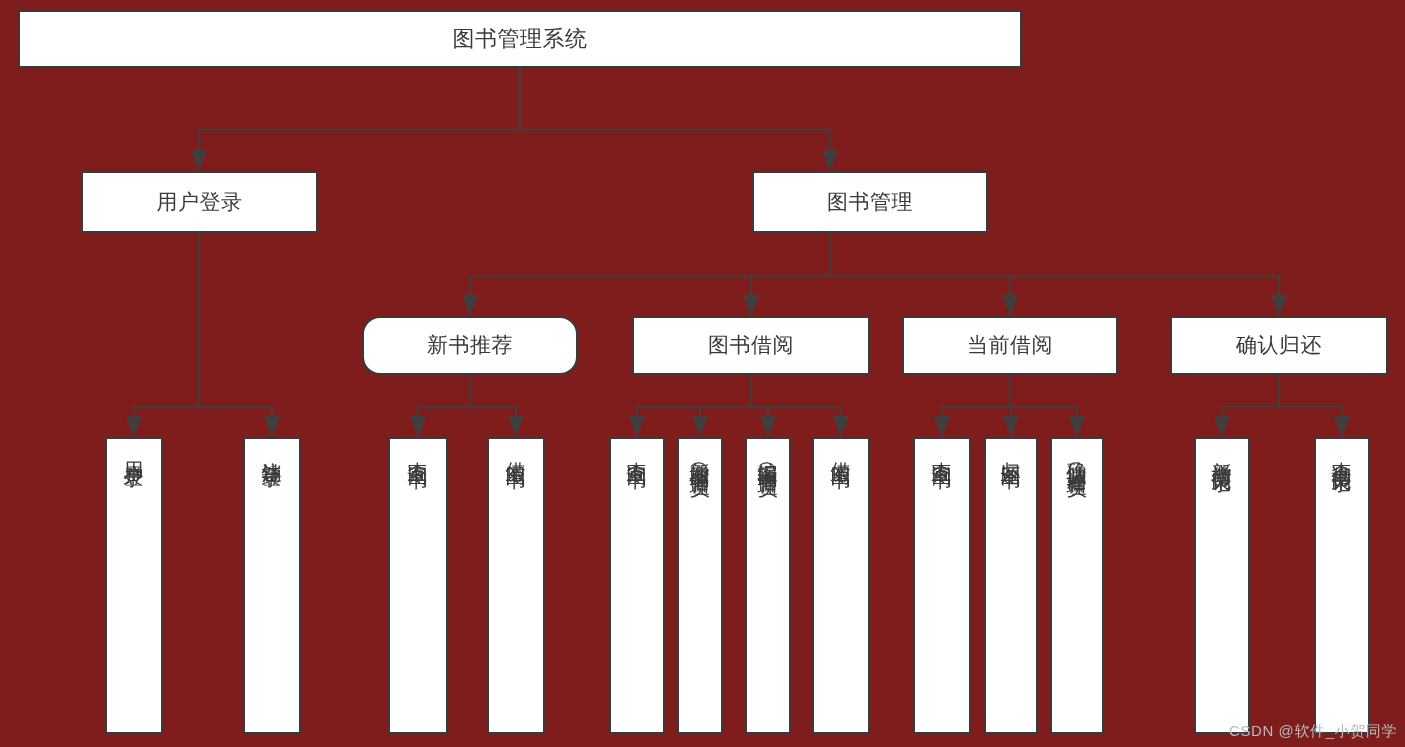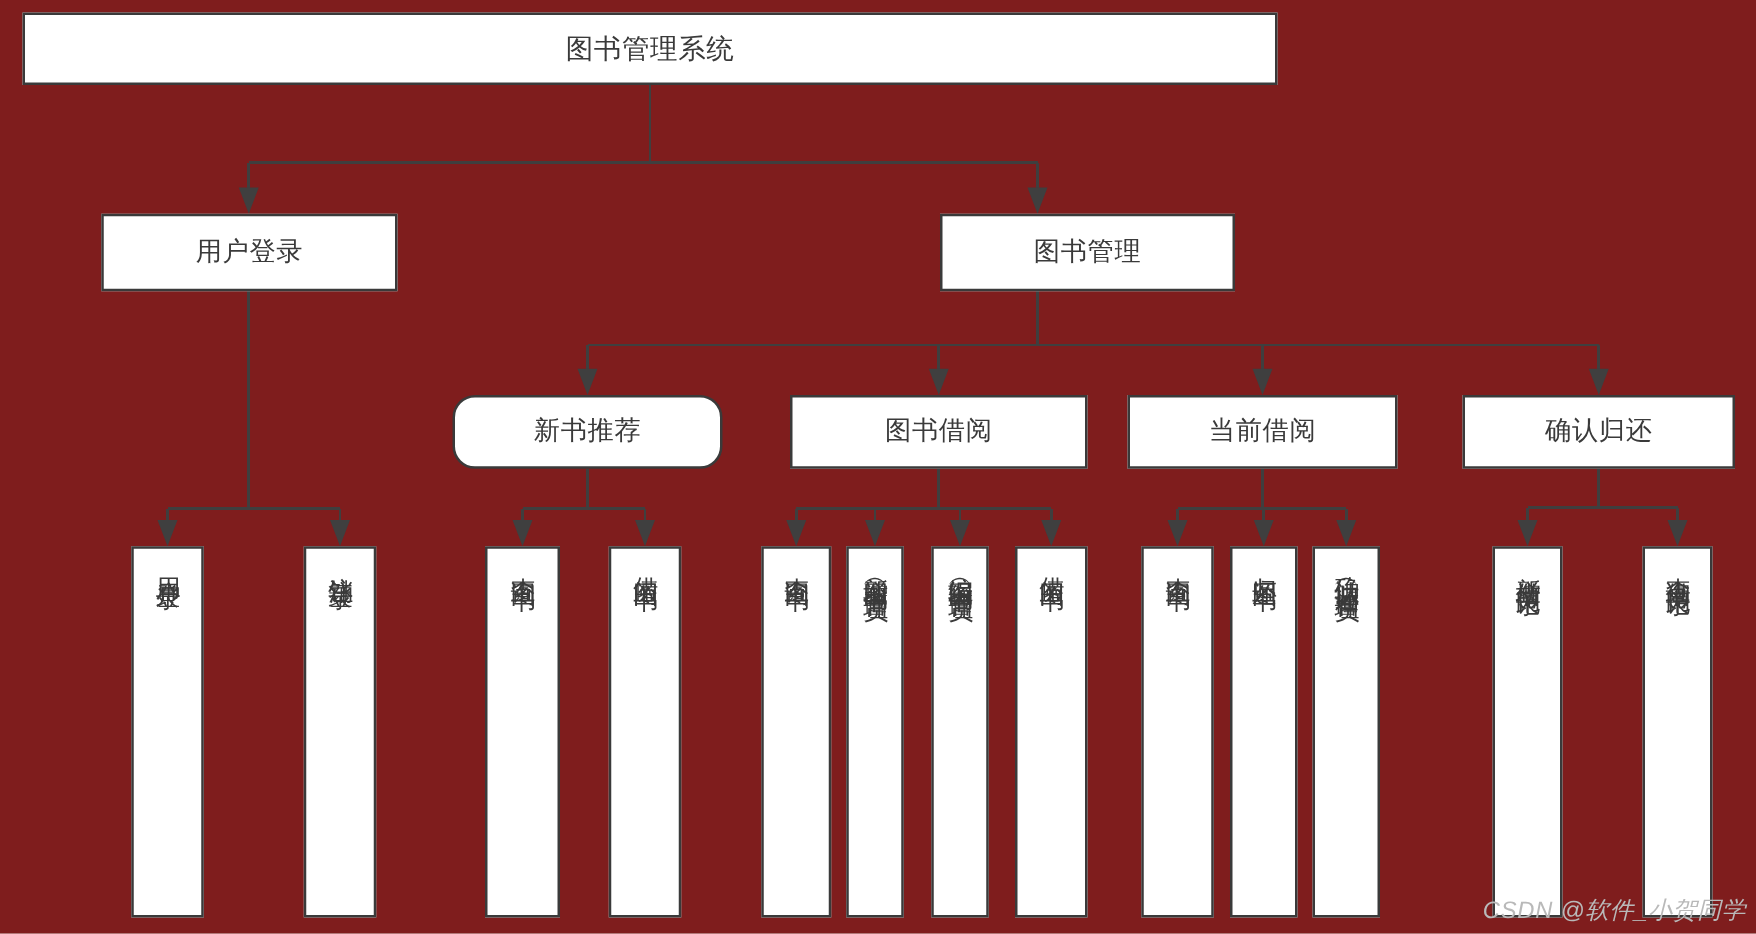--- a/index.html
+++ b/index.html
@@ -74,26 +74,25 @@
     text-orientation: upright;
     font-size: 20px;
     letter-spacing: 2.5px;
     line-height: 1;
   }
   
   #watermark {
     position: absolute;
     right: 8px;
     bottom: 6px;
-    font-size: 19px;
+    font-size: 15px;
     color: #b9b9b9;
     letter-spacing: 0.6px;
     z-index: 3;
     white-space: nowrap;
-    font-style: italic;
   }
 </style>
 </head>
 <body>
 
 <div id="canvas">
 
   <svg id="wires" viewBox="0 0 1405 747" xmlns="http://www.w3.org/2000/svg">
 
     <line x1="520" y1="68" x2="520" y2="130"></line>

